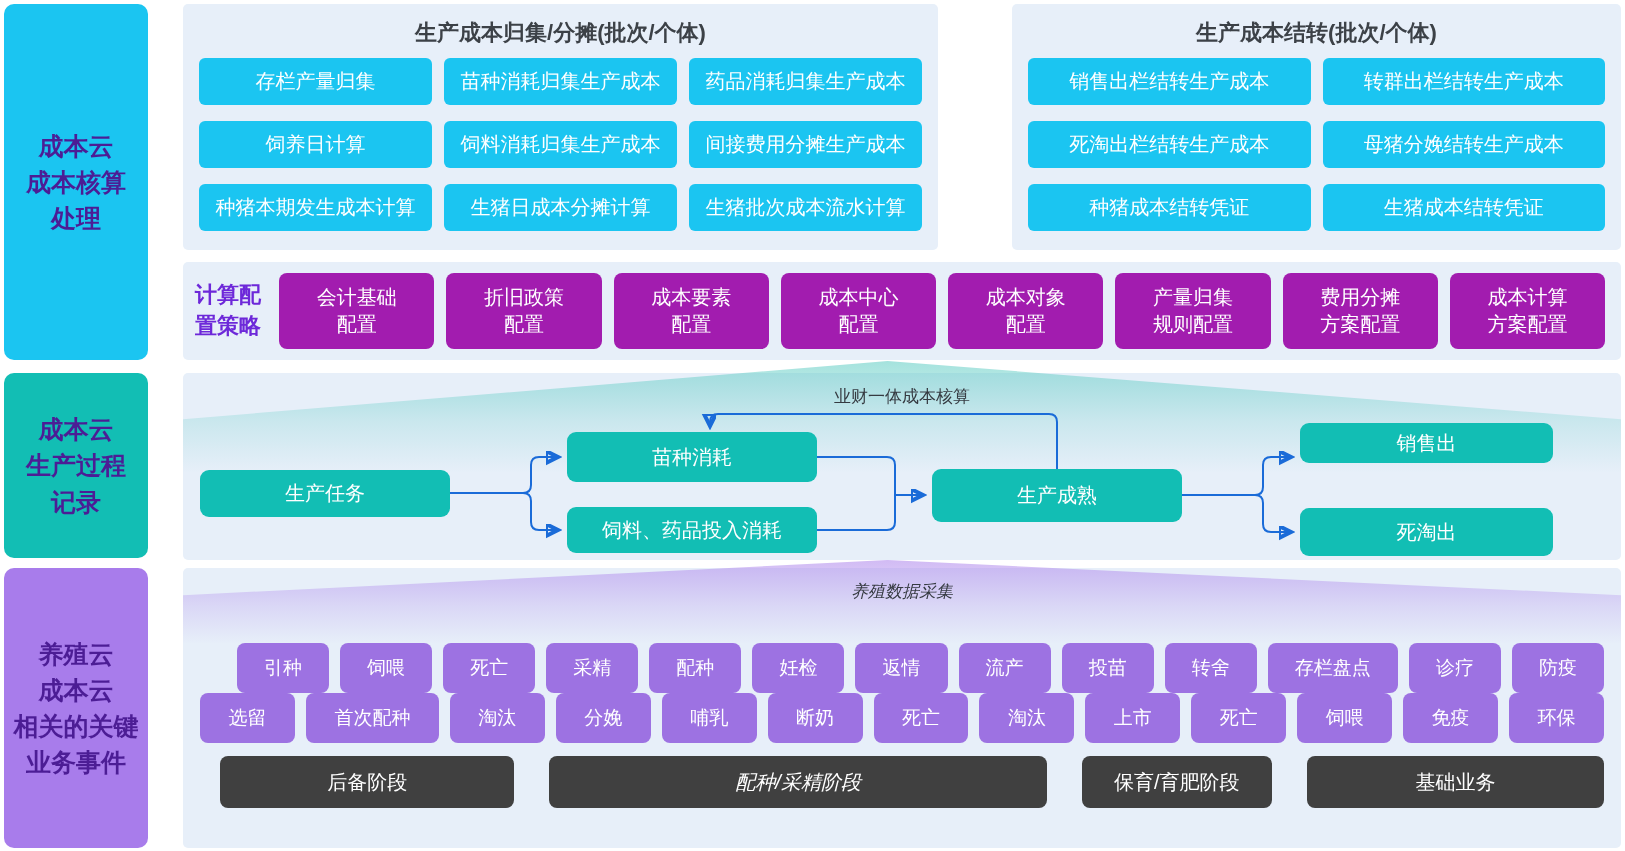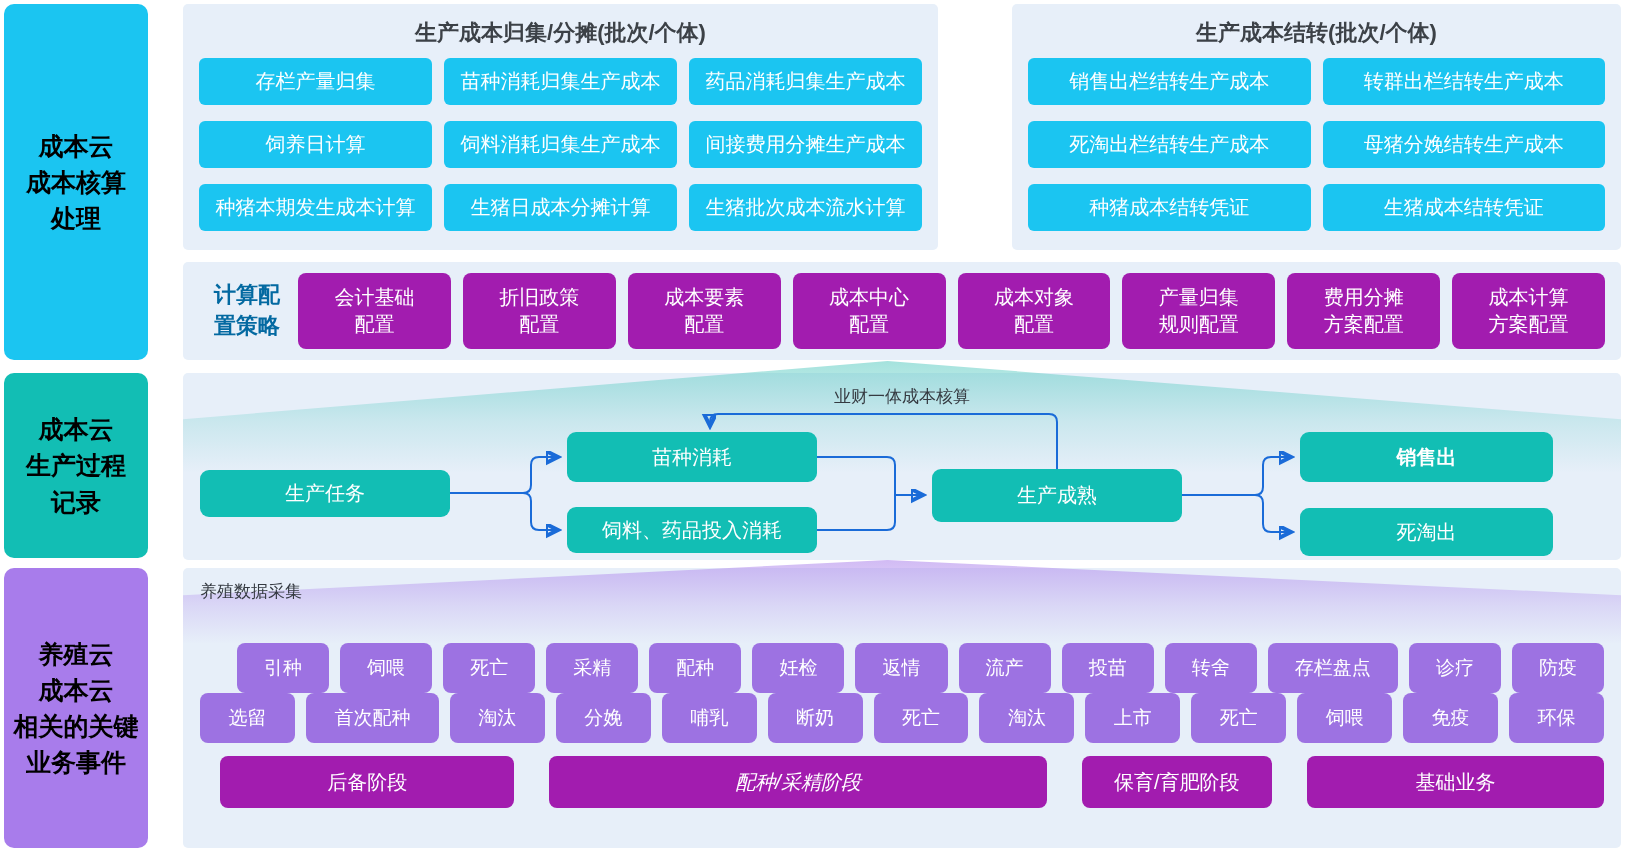--- a/index.html
+++ b/index.html
@@ -3,21 +3,21 @@
 <meta charset="utf-8">
 <style>
   * { margin:0; padding:0; box-sizing:border-box; }
   html,body { width:1625px; height:851px; background:#ffffff;
     font-family:"Liberation Sans","DejaVu Sans",sans-serif; }
   .stage-area { position:relative; width:1625px; height:851px; overflow:hidden; }
 
   
   .rail-block { position:absolute; left:4px; width:144px; border-radius:10px;
     display:flex; align-items:center; justify-content:center; text-align:center;
-    color:#000000; font-weight:bold; font-size:25px; line-height:1.45; white-space:pre-line; }
+    color:#4c1d95; font-weight:bold; font-size:25px; line-height:1.45; white-space:pre-line; }
   #rail-1 { top:4px;   height:356px; background:#1BC5F1; }
   #rail-2 { top:373px; height:185px; background:#12BEB4; }
   #rail-3 { top:568px; height:280px; background:#A87CEB; }
 
   
   .panel { position:absolute; background:#E7EFF9; border-radius:5px; }
 
   
   #panel-collection { left:183px; top:4px; width:755px; height:246px; padding:14px 16px; }
   #panel-carryover  { left:1012px; top:4px; width:609px; height:246px; padding:14px 16px; }
@@ -26,62 +26,62 @@
   .btn-grid { display:flex; flex-wrap:wrap; gap:16px 12px; margin-top:6px; }
   .grid3 > div { flex:0 0 calc((100% - 24px)/3); }
   .grid2 > div { flex:0 0 calc((100% - 12px)/2); }
   .cbtn { height:47px; background:#1BC5F1; border-radius:6px; color:#fff;
     font-size:20px; display:flex; align-items:center; justify-content:center;
     text-align:center; }
 
   
   #panel-config { left:183px; top:262px; width:1438px; height:98px;
     display:flex; align-items:center; gap:12px; padding:11px 16px 11px 12px; }
-  .config-label { flex:0 0 72px; font-size:22px; font-weight:600; color:#0369a1;
-    line-height:1.4; white-space:pre-line;margin-left:19px; }
+  .config-label { flex:0 0 72px; font-size:22px; font-weight:600; color:#6d28d9;
+    line-height:1.4; white-space:pre-line; }
   .config-btns { flex:1; display:flex; gap:12px; height:76px; }
   .config-btns > div { flex:1; background:#a21caf; border-radius:8px; color:#fff;
     font-size:20px; line-height:1.35; display:flex; align-items:center;
     justify-content:center; text-align:center; white-space:pre-line; }
 
   
   #panel-flow { left:183px; top:373px; width:1438px; height:187px; }
   .pyr { position:absolute; left:0; width:100%; pointer-events:none; }
   #pyr-teal { top:-12px; height:112px;
     background:linear-gradient(180deg, rgba(74,198,188,0.50) 0%, rgba(74,198,188,0.18) 55%, rgba(74,198,188,0) 100%);
     clip-path:polygon(49% 0%, 100% 52%, 100% 100%, 0% 100%, 0% 52%); }
   .flow-banner { position:absolute; top:12px; left:0; width:100%; text-align:center;
     font-size:17px; font-weight:500; color:#353A41; z-index:2; }
   .flow-node { position:absolute; background:#12BEB4; border-radius:9px; color:#fff;
     font-size:20px; display:flex; align-items:center; justify-content:center;
     text-align:center; z-index:2; }
   #node-task     { left:17px;   top:97px;  width:250px; height:47px; }
   #node-seedling { left:384px;  top:59px;  width:250px; height:50px; }
   #node-feed     { left:384px;  top:134px; width:250px; height:46px; }
   #node-mature   { left:749px;  top:96px;  width:250px; height:53px; }
-  #node-sale     { left:1117px; top:59px;  width:253px; height:50px;font-weight:bold; }
+  #node-sale     { left:1117px; top:50px;  width:253px; height:40px; }
   #node-death    { left:1117px; top:135px; width:253px; height:48px; }
   #flow-connectors { position:absolute; left:0; top:0; z-index:1; }
   #flow-connectors path { stroke:#1A6BD8; stroke-width:2; fill:none; }
 
   
   #panel-events { left:183px; top:568px; width:1438px; height:280px; padding:0 17px; }
   #pyr-purple { top:-8px; height:84px;
     background:linear-gradient(180deg, rgba(171,130,235,0.55) 0%, rgba(171,130,235,0.22) 55%, rgba(171,130,235,0) 100%);
     clip-path:polygon(49% 0%, 100% 42%, 100% 100%, 0% 100%, 0% 42%); }
-  .events-banner { position:relative; padding-top:12px; text-align:left;
-    font-size:17px; font-weight:500; color:#353A41; z-index:2; }
+  .events-banner { position:relative; padding-top:12px; text-align:center;
+    font-size:17px; font-weight:500; color:#353A41; z-index:2;font-style:italic; }
   .event-row { position:relative; display:flex; gap:11px; height:50px; z-index:2; }
   #event-row-1 { margin-top:40px;margin-left:37px; }
   #event-row-2 { }
   .event-row > div { flex:1 1 auto; background:#9D72E2; border-radius:8px; color:#fff;
     font-size:19px; padding:0 14px; display:flex; align-items:center;
     justify-content:center; white-space:nowrap; }
   .stage-row { position:relative; display:flex; gap:15px; height:52px; margin-top:13px; z-index:2; }
-  .stage-row > div { background:#a21caf; border-radius:8px; color:#fff; font-size:20px;
+  .stage-row > div { background:#404040; border-radius:8px; color:#fff; font-size:20px;
     display:flex; align-items:center; justify-content:center; white-space:nowrap;margin-left:20px; }
   .stage-row > div:nth-child(1) { flex:313 1 0; }
   .stage-row > div:nth-child(2) { flex:529 1 0;font-style:italic; }
   .stage-row > div:nth-child(3) { flex:202 1 0; }
   .stage-row > div:nth-child(4) { flex:316 1 0; }
 </style>
 </head>
 <body>
 
 <div class="stage-area">

